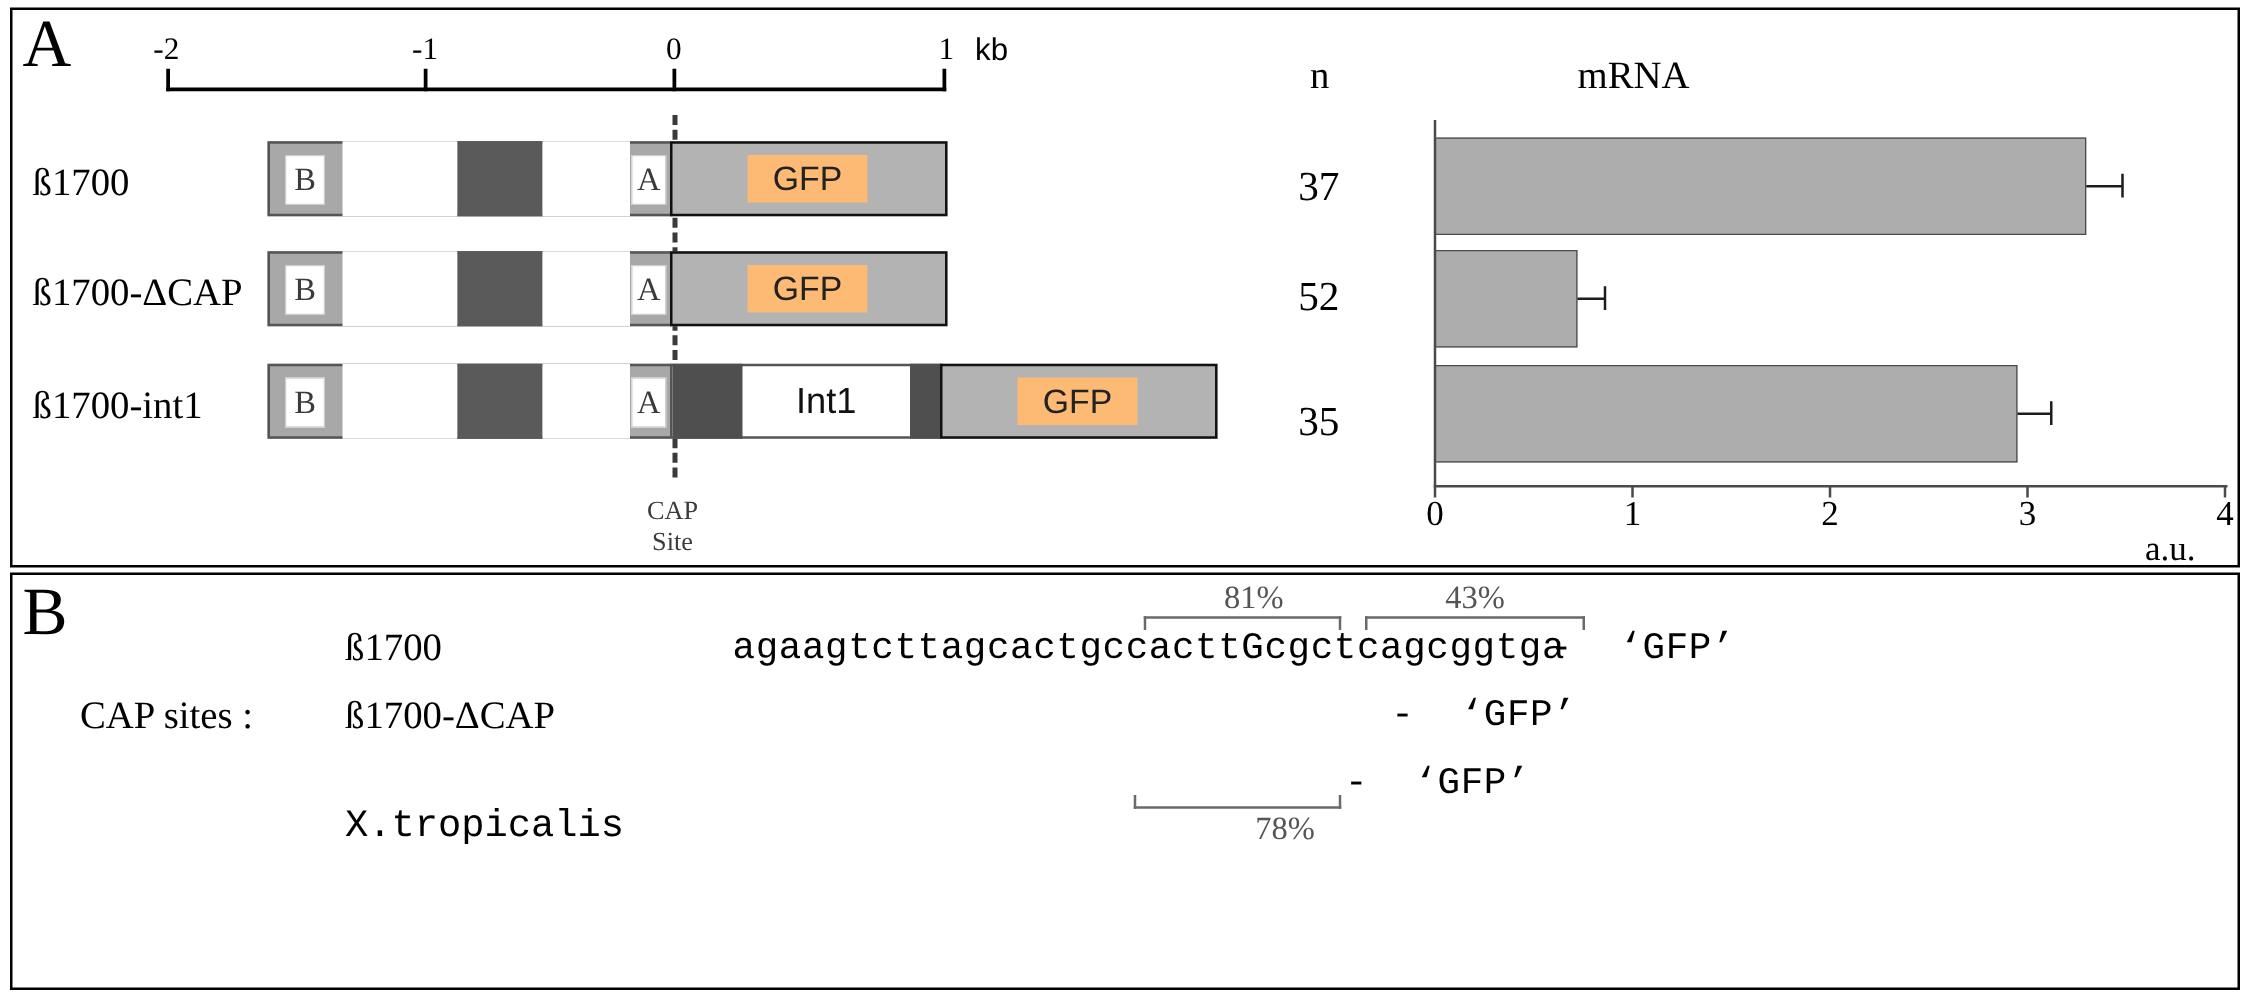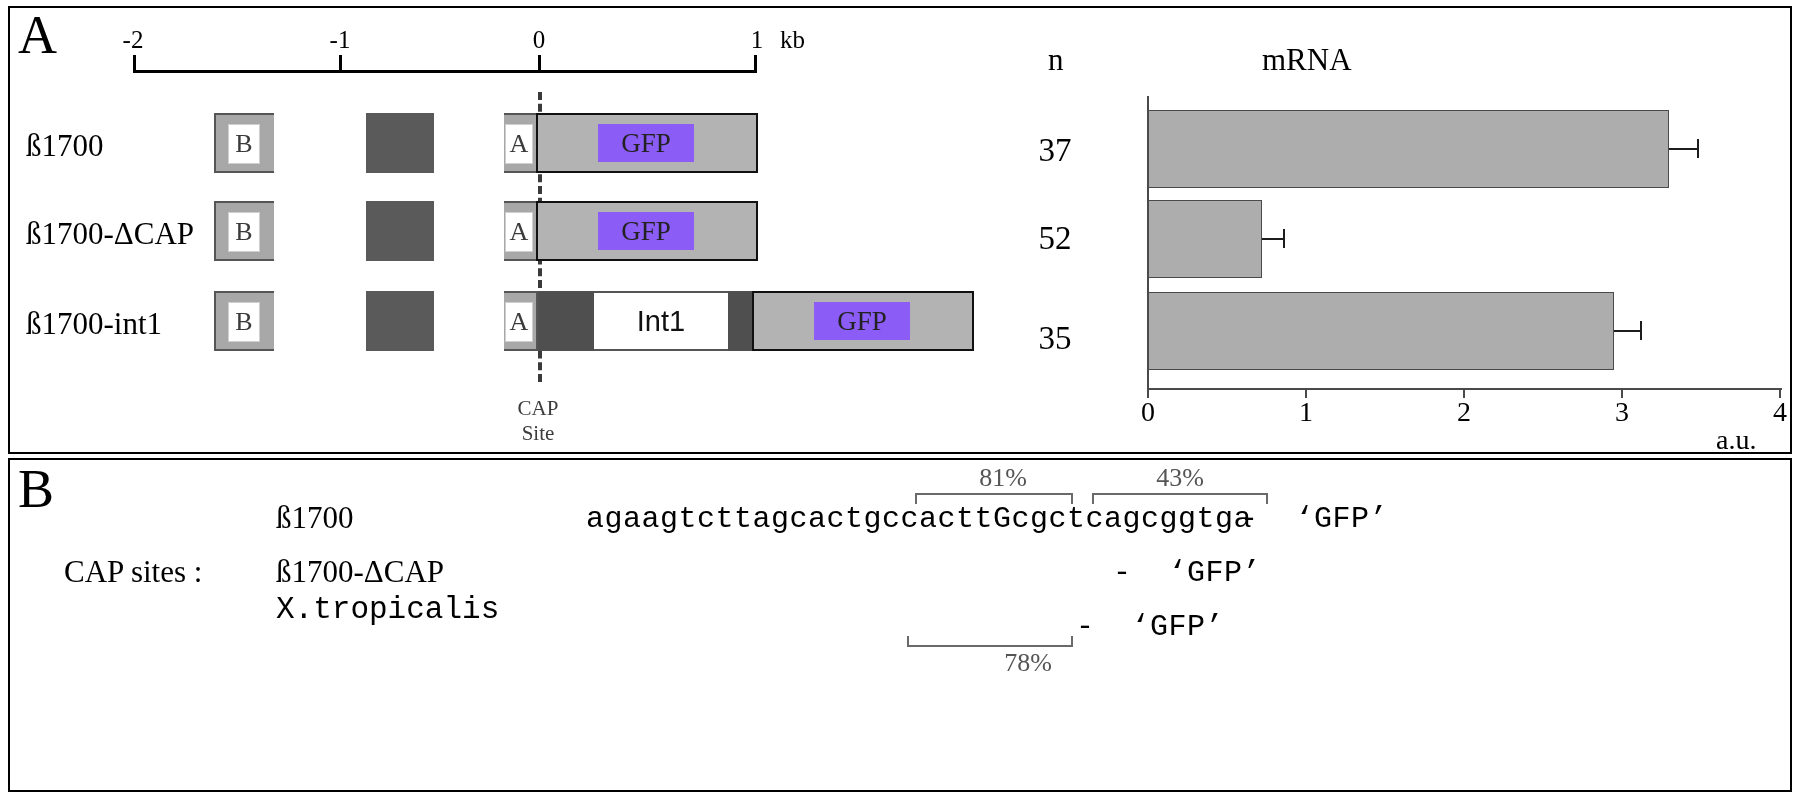--- a/index.html
+++ b/index.html
@@ -10,30 +10,30 @@
   
   .panel-frame{position:absolute;border:2px solid #000;box-sizing:border-box;}
   #panelA-frame{left:8px;top:6px;width:1784px;height:448px;}
   #panelB-frame{left:8px;top:458px;width:1784px;height:334px;}
 
   .panel-letter{position:absolute;font-family:"Liberation Serif",serif;font-size:54px;line-height:1;}
 
   
   .ruler-line{position:absolute;background:#000;}
   .tick-label{position:absolute;font-size:25px;text-align:center;font-family:"Liberation Serif",serif;}
-  .kb-label{position:absolute;font-size:25px;font-family:Liberation Serif, serif;}
+  .kb-label{position:absolute;font-size:25px;font-family:Liberation Sans, sans-serif;}
 
   
   .construct-label{position:absolute;font-size:31px;font-family:"Liberation Serif",serif;white-space:nowrap;}
   .construct{position:absolute;height:60px;box-sizing:border-box;}
   .seg{position:absolute;top:0;height:60px;box-sizing:border-box;}
   .seg-outline{border:2px solid #555;}
   .seg-outline-dark{border:2px solid #111;}
   .box-white{position:absolute;background:#fff;border:1px solid #cfcfcf;display:flex;align-items:center;justify-content:center;font-size:26px;font-family:"Liberation Serif",serif;color:#3b3b3b;}
-  .gfp-box{position:absolute;background:#8b5cf6;display:flex;align-items:center;justify-content:center;font-size:27px;font-family:Liberation Serif, serif;color:#222;}
+  .gfp-box{position:absolute;background:#fdba74;display:flex;align-items:center;justify-content:center;font-size:27px;font-family:Liberation Sans, sans-serif;color:#222;}
   .int-label{position:absolute;display:flex;align-items:center;justify-content:center;font-size:29px;font-family:Liberation Sans, sans-serif;color:#111;}
 
   
   #capline{position:absolute;width:0;border-left:4px dashed #3a3a3a;}
   .cap-text{position:absolute;font-size:21px;text-align:center;color:#3c3c3c;font-family:"Liberation Serif",serif;line-height:1.18;width:120px;}
   .chart-title{position:absolute;font-size:31px;font-family:"Liberation Serif",serif;}
   .n-head{position:absolute;font-size:31px;font-family:"Liberation Serif",serif;}
   .n-val{position:absolute;font-size:33px;font-family:"Liberation Serif",serif;text-align:center;width:70px;}
   .bar{position:absolute;background:#adadad;border:1px solid #4a4a4a;box-sizing:border-box;}
   .axis-v{position:absolute;background:#4a4a4a;width:2px;}
@@ -162,21 +162,21 @@
 
   <div class="au-label" style="left:1716px;top:424px;">a.u.</div>
 
   <div class="panel-frame" id="panelB-frame"></div>
   <div class="panel-letter" style="left:18px;top:462px;">B</div>
 
   <div class="capsites-label" style="left:64px;top:554px;">CAP sites :</div>
 
   <div class="row-name-serif" style="left:276px;top:500px;">ß1700</div>
   <div class="row-name-serif" style="left:276px;top:554px;">ß1700-ΔCAP</div>
-  <div class="row-name" style="left:276px;top:592px;">X.tropicalis</div>
+  <div class="row-name" style="left:276px;top:644px;">X.tropicalis</div>
 
   <div class="seqtext" style="left:586px;top:502px;">agaagtcttagcactgccacttGcgctcagcggtga</div>
   <div class="seqtext" style="left:1240px;top:502px;">-  ‘GFP’</div>
 
   <div class="seqtext" style="left:1113px;top:556px;">-  ‘GFP’</div>
 
   <div class="seqtext" style="left:1076px;top:610px;">-  ‘GFP’</div>
 
   <div class="pct" style="left:943px;top:463px;">81%</div>
   <div class="bracket-top" style="left:915px;top:493px;width:158px;height:11px;"></div>

